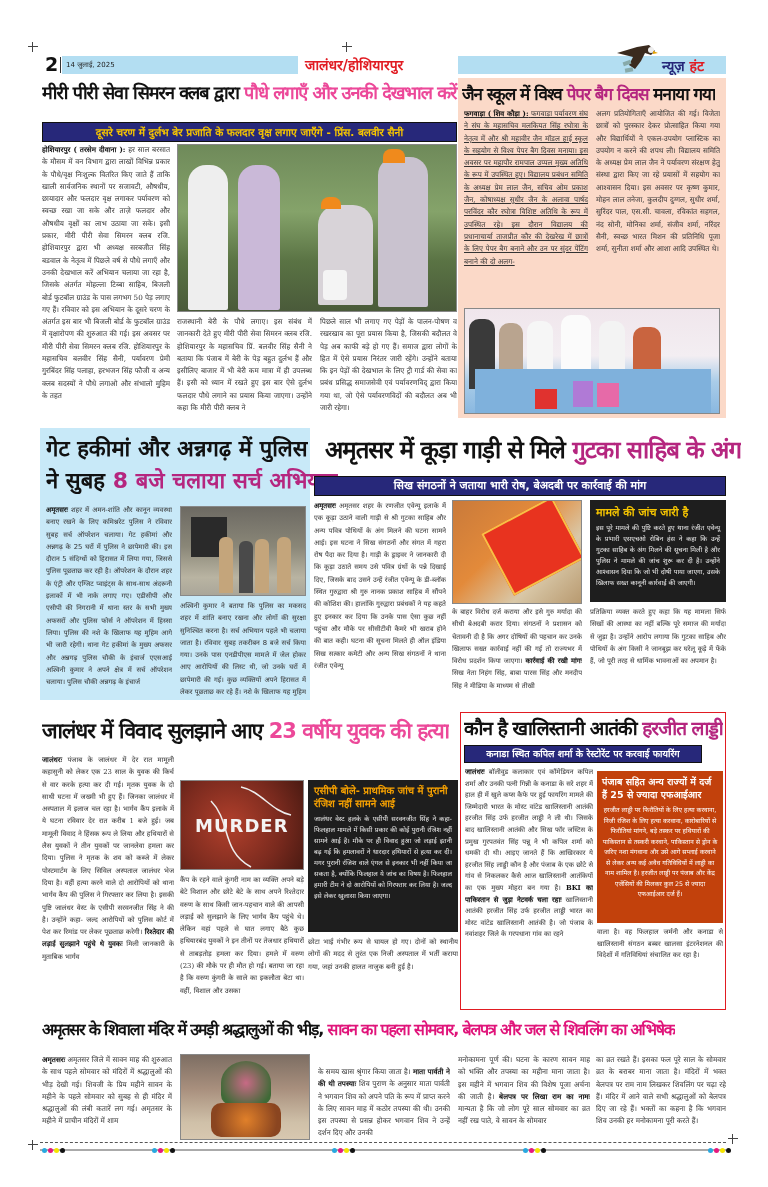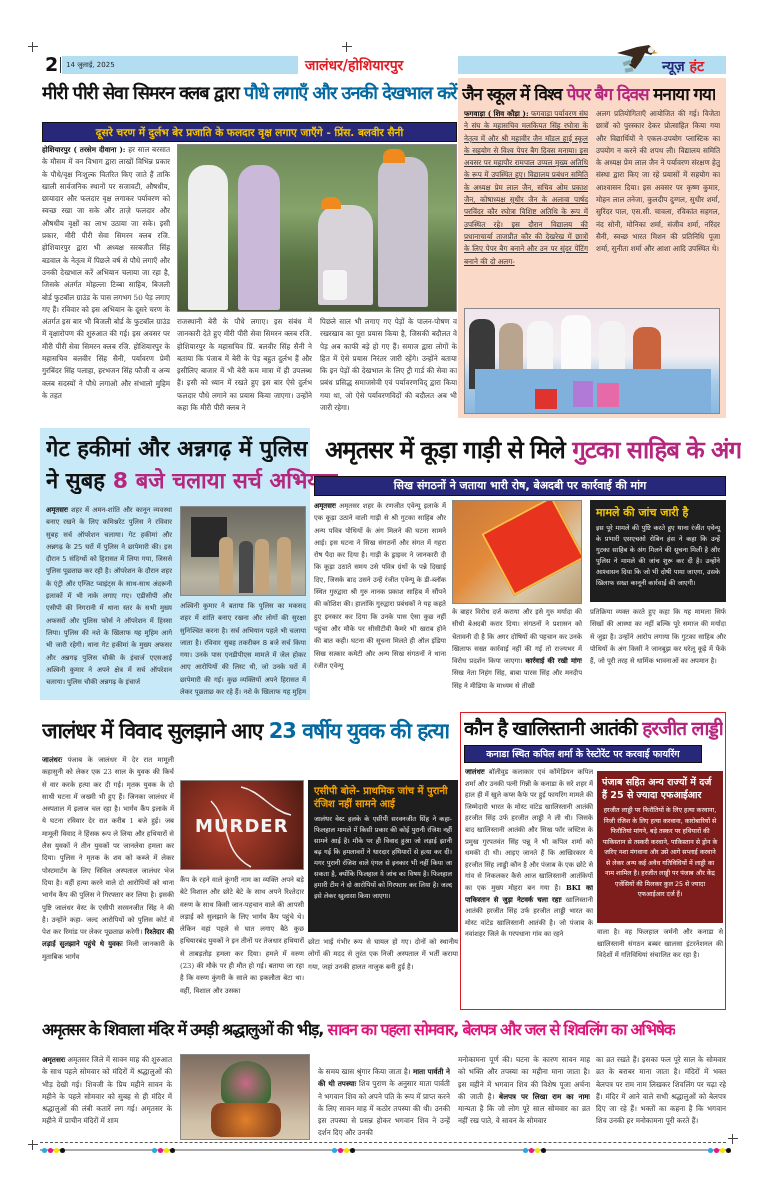--- a/index.html
+++ b/index.html
@@ -1,21 +1,21 @@
 <!DOCTYPE html>
 <html><head>
 <meta charset="utf-8">
 <style>
 *{box-sizing:border-box;margin:0;padding:0}
 body{width:768px;height:1187px;background:#fff;font-family:"DejaVu Sans",sans-serif;position:relative;overflow:hidden;color:#222}
 .abs{position:absolute}
 .txt{font-family:"DejaVu Serif",serif;font-size:7.2px;line-height:12.3px;color:#333;text-align:justify;overflow:hidden}
 .txt .lead{font-weight:bold;color:#111}
 .hl{font-family:"DejaVu Sans",sans-serif;font-weight:bold;color:#111;white-space:nowrap;overflow:hidden;letter-spacing:-1px}
-.red{color:#0369a1}.mag{color:#b5267f}.pink{color:#e0147a}
+.red{color:#ec4899}.mag{color:#b5267f}.pink{color:#e0147a}
 .banner{background:#27287a;color:#f5c400;font-weight:bold;font-family:"DejaVu Sans",sans-serif;text-align:center;white-space:nowrap;overflow:hidden;border:1px solid #111}
 .banner.w{color:#fff}
 .photo{overflow:hidden;border:1px solid #888}
 .crop{position:absolute;width:10px;height:10px}
 .crop:before{content:"";position:absolute;left:4px;top:0;width:1px;height:10px;background:#444}
 .crop:after{content:"";position:absolute;top:4px;left:0;width:10px;height:1px;background:#444}
 .dots{position:absolute;display:flex;gap:1px}
 .dots span{width:5px;height:5px;border-radius:50%}
 </style>
 </head>
@@ -153,21 +153,21 @@
 </div>
 
 <div class="abs" style="left:460px;top:712px;width:266px;height:298px;border:1.5px solid #e11b22;">
   <div class="hl abs" style="left:3px;top:2px;font-size:19px;">
     <span>कौन है खालिस्तानी आतंकी</span> <span class="mag">हरजीत लाड्डी</span>
   </div>
   <div class="banner abs w" style="left:3px;top:32px;width:238px;height:18px;font-size:9.5px;line-height:16px">कनाडा स्थित कपिल शर्मा के रेस्टोरेंट पर करवाई फायरिंग</div>
   <div class="txt abs" style="left:4px;top:54px;width:128px;height:240px;font-size:6.8px;line-height:11.6px">
     <span class="lead">जालंधरः</span> <span>बॉलीवुड कलाकार एवं कॉमेडियन कपिल शर्मा और उनकी पत्नी गिन्नी के कनाडा के सरे शहर में हाल ही में खुले कप्स कैफे पर हुई फायरिंग मामले की जिम्मेदारी भारत के मोस्ट वांटेड खालिस्तानी आतंकी हरजीत सिंह उर्फ हरजीत लाड्डी ने ली थी। जिसके बाद खालिस्तानी आतंकी और सिख फॉर जस्टिस के प्रमुख गुरपतवंत सिंह पन्नू ने भी कपिल शर्मा को धमकी दी थी। आइए जानते हैं कि आखिरकार ये हरजीत सिंह लाड्डी कौन है और पंजाब के एक छोटे से गांव से निकलकर कैसे आज खालिस्तानी आतंकियों का एक मुख्य मोहरा बन गया है।</span> <span class="lead">BKI का पाकिस्तान से जुड़ा नेटवर्क चला रहाः</span> <span>खालिस्तानी आतंकी हरजीत सिंह उर्फ हरजीत लाड्डी भारत का मोस्ट वांटेड खालिस्तानी आतंकी है। जो पंजाब के नवांशहर जिले के गरपधाना गांव का रहने</span>
   </div>
-  <div class="abs" style="left:136px;top:58px;width:126px;height:152px;background:#7f1d1d;padding:4px 5px;">
+  <div class="abs" style="left:136px;top:58px;width:126px;height:152px;background:#c2410c;padding:4px 5px;">
     <div style="color:#fff;font-weight:bold;font-size:9.5px;line-height:13px;margin-bottom:4px">पंजाब सहित अन्य राज्यों में दर्ज हैं 25 से ज्यादा एफआईआर</div>
     <div style="color:#fff;font-size:6.3px;line-height:10.5px;text-align:center">हरजीत लाड्डी पर फिरौतियों के लिए हत्या करवाना, निजी रंजिश के लिए हत्या करवाना, कारोबारियों से फिरौतियां मांगने, बड़े तस्कर पर हथियारों की पाकिस्तान से तस्करी करवाने, पाकिस्तान से ड्रोन के जरिए नशा मंगवाना और उसे आगे सप्लाई करवाने से लेकर अन्य कई अवैध गतिविधियों में लाड्डी का नाम शामिल है। हरजीत लाड्डी पर पंजाब और केंद्र एजेंसियों की मिलकर कुल 25 से ज्यादा एफआईआर दर्ज हैं।</div>
   </div>
   <div class="txt abs" style="left:136px;top:214px;width:126px;height:80px;font-size:6.8px;line-height:11.6px">वाला है। वह फिलहाल जर्मनी और कनाडा से खालिस्तानी संगठन बब्बर खालसा इंटरनेशनल की विदेशों में गतिविधियां संचालित कर रहा है।</div>
 </div>
 
 <div class="abs" style="left:40px;top:1012px;width:686px;height:128px;">
   <div class="hl abs" style="left:2px;top:6px;font-size:16px;letter-spacing:-1.2px">
     <span>अमृतसर के शिवाला मंदिर में उमड़ी श्रद्धालुओं की भीड़,</span> <span class="pink">सावन का पहला सोमवार, बेलपत्र और जल से शिवलिंग का अभिषेक</span>
   </div>

